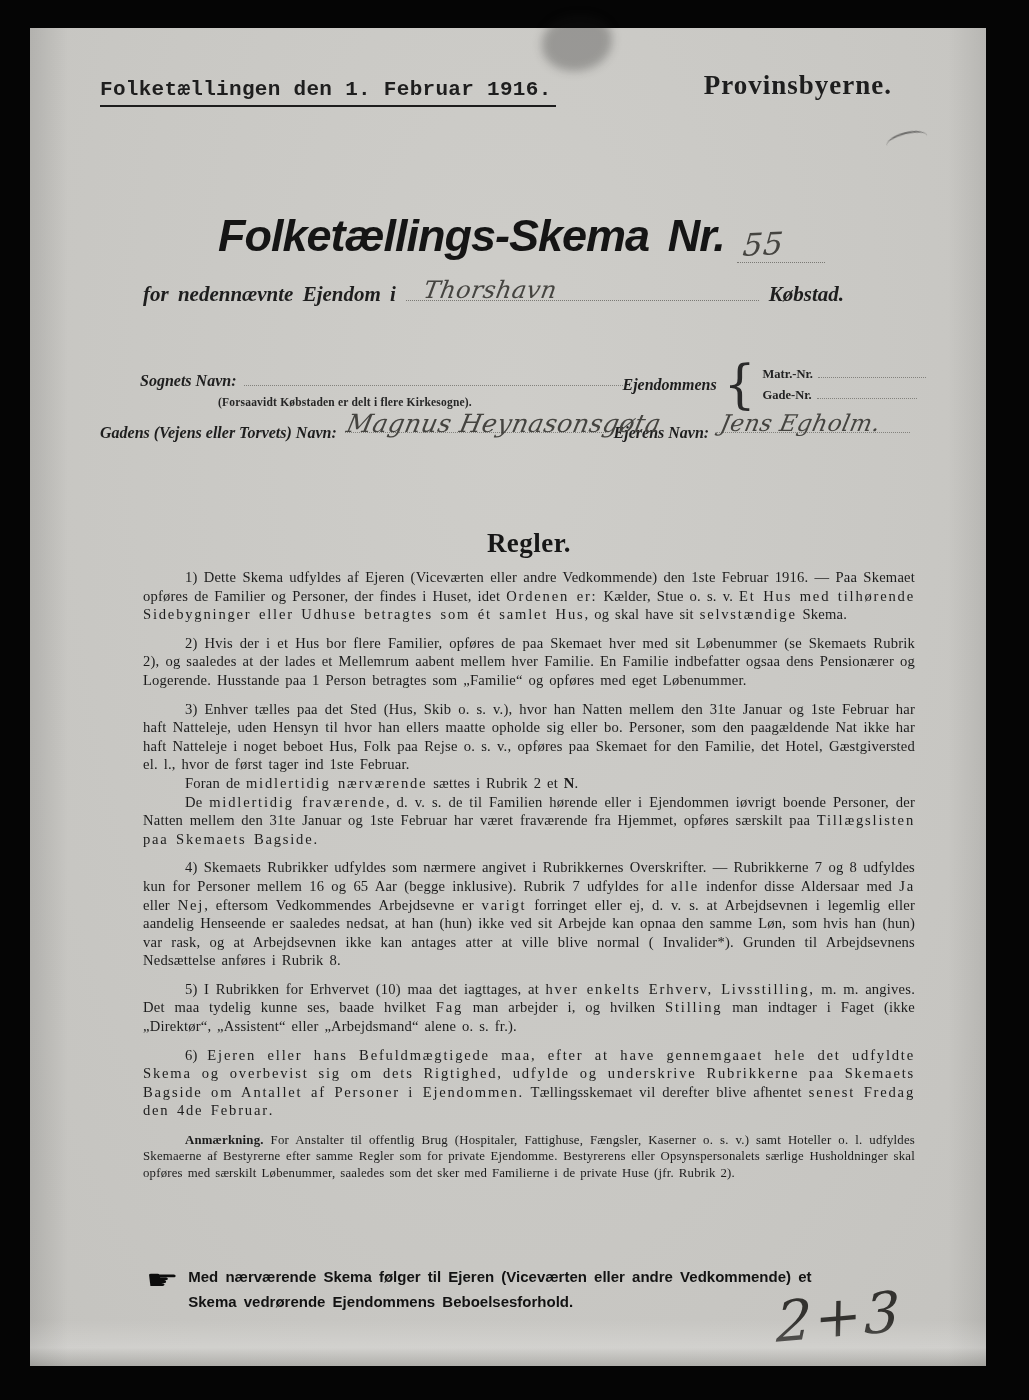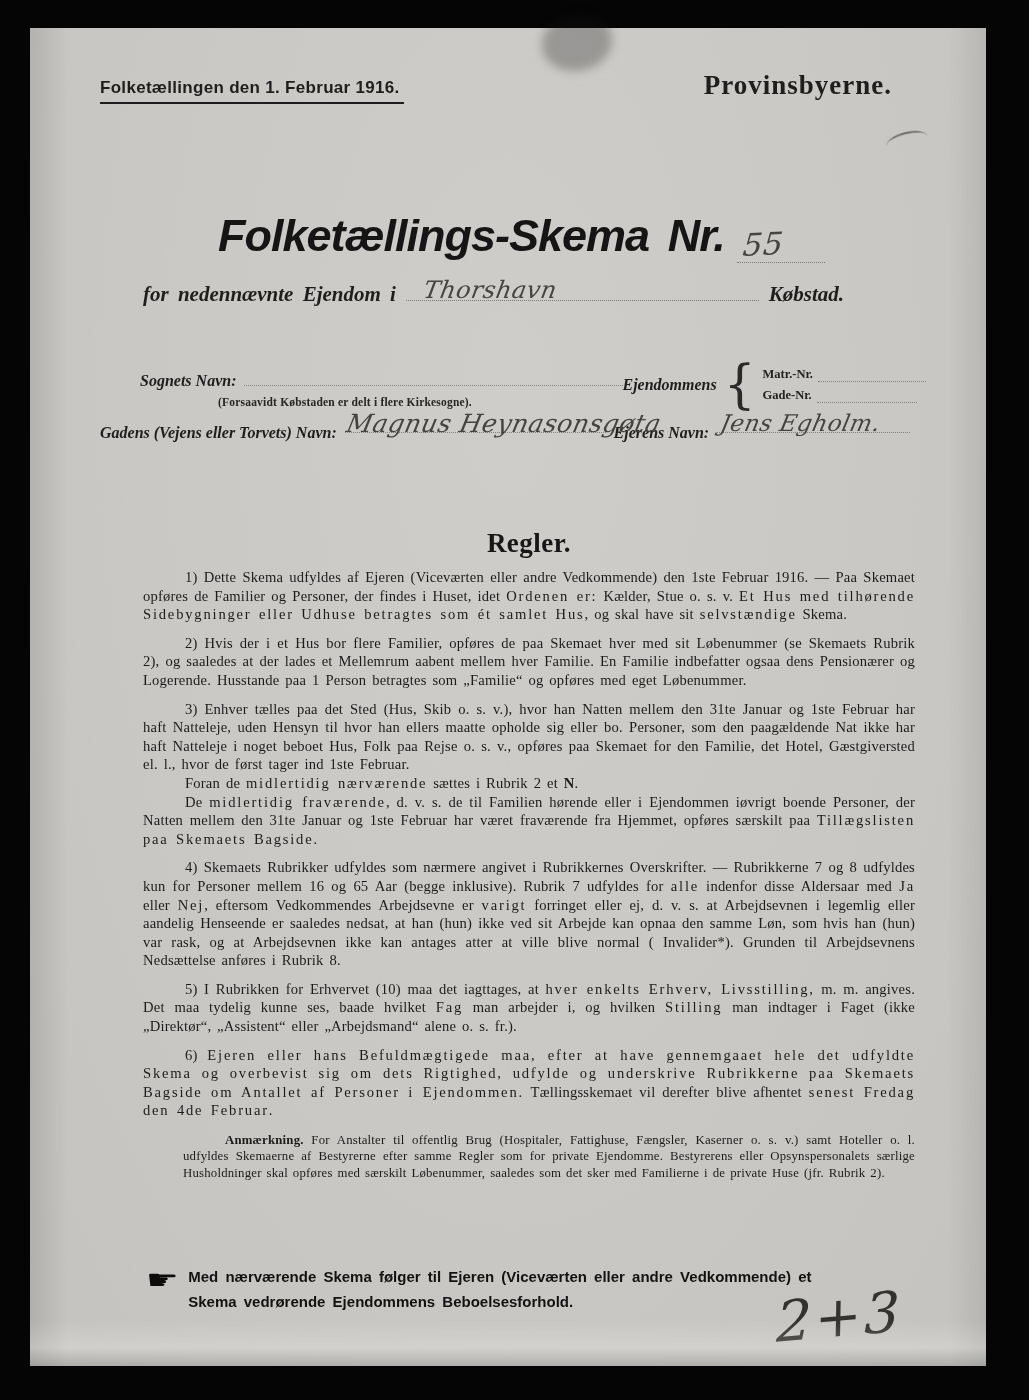--- a/index.html
+++ b/index.html
@@ -30,21 +30,21 @@
   }
   .artifact-curve{
     position:absolute;right:58px;top:104px;width:42px;height:16px;
     border-top:2px solid rgba(20,20,20,0.5);border-radius:50%;
     transform:rotate(-14deg);filter:blur(0.4px);
   }
 
   
   .header-left{
     position:absolute;left:70px;top:50px;
-    font-family:Liberation Sans, sans-serif;font-weight:bold;font-size:17px;
+    font-family:Liberation Mono, monospace;font-weight:bold;font-size:21px;
     letter-spacing:0.3px;border-bottom:2.5px solid #1d1d1d;padding:0 4px 4px 0;
   }
   .header-right{
     position:absolute;right:94px;top:42px;
     font-family:"Liberation Serif", serif;font-weight:bold;font-size:27px;letter-spacing:1px;
   }
 
   
   .title-row{position:absolute;left:172px;top:182px;display:flex;align-items:baseline;}
   .title-main{
@@ -81,21 +81,21 @@
   .sogn-note{
     position:absolute;left:118px;top:34px;
     font-weight:bold;font-size:11.5px;letter-spacing:0.2px;color:#262626;
   }
   .ejendom-group{display:flex;align-items:center;gap:7px;}
   .brace{
     font-family:"DejaVu Serif", serif;font-size:50px;font-weight:400;line-height:0.9;color:#2a2a2a;
     transform:scaleY(1.05);
   }
   .nr-col{display:flex;flex-direction:column;gap:6px;}
-  .nr-row{display:flex;align-items:flex-end;}
+  .nr-row{display:flex;align-items:flex-start;}
   .nr-lbl{font-weight:bold;font-size:12.5px;white-space:nowrap;color:#232323;}
   .nr-line{display:inline-block;border-bottom:1.5px dotted #83827d;height:10px;margin-left:5px;}
   .nr-line.matr{width:108px;}
   .nr-line.gade{width:100px;}
 
   .fields-row2{position:absolute;left:70px;right:76px;top:396px;display:flex;align-items:flex-start;}
   .street-line{flex:1.15;border-bottom:1.5px dotted #83827d;position:relative;min-height:8px;margin:0 8px;}
   .street-line .hw{position:absolute;left:2px;bottom:-6px;font-size:25px;transform:skewX(-12deg);white-space:nowrap;}
   .owner-line{flex:0.85;border-bottom:1.5px dotted #83827d;position:relative;min-height:8px;margin-left:8px;}
   .owner-line .hw{position:absolute;left:4px;bottom:-4px;font-size:23px;transform:skewX(-12deg);white-space:nowrap;}
@@ -104,21 +104,21 @@
   .rules{position:absolute;left:113px;top:500px;width:772px;}
   .rules-heading{
     text-align:center;font-weight:bold;font-size:27px;letter-spacing:0.5px;
     margin:0 0 9px 0;color:#171717;
   }
   .rules p{
     margin:0;text-indent:42px;text-align:justify;
     font-size:14.6px;line-height:18.6px;letter-spacing:0.2px;word-spacing:2px;color:#1c1c1c;
   }
   .rules p.gap{margin-top:10px;}
-  .rules p.anm{font-size:12.8px;line-height:16.4px;margin-top:12px;word-spacing:1.5px;margin-left:40px;}
+  .rules p.anm{font-size:12.8px;line-height:16.4px;margin-top:12px;word-spacing:1.5px;}
   .run-sp{letter-spacing:1.8px;}
   .run-b{font-weight:bold;}
 
   
   .footer-row{position:absolute;left:116px;top:1236px;display:flex;align-items:flex-start;gap:18px;}
   .manicule{
     font-family:"DejaVu Sans", sans-serif;font-size:27px;line-height:0.9;color:#0c0c0c;
     transform:scaleX(1.35);transform-origin:left center;margin-top:4px;
   }
   .footer-text{

